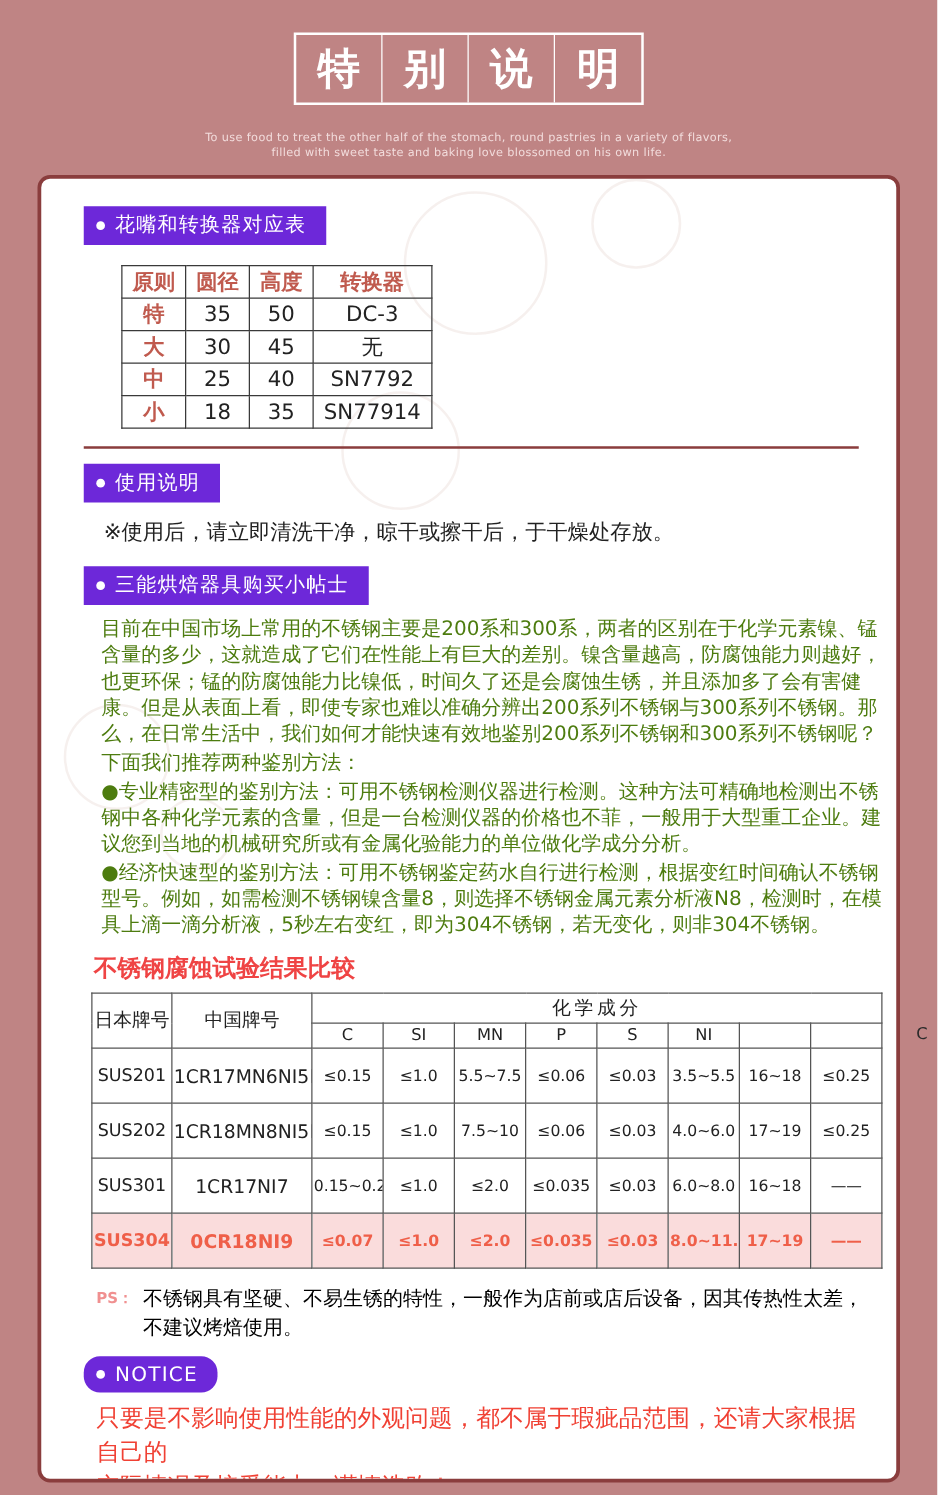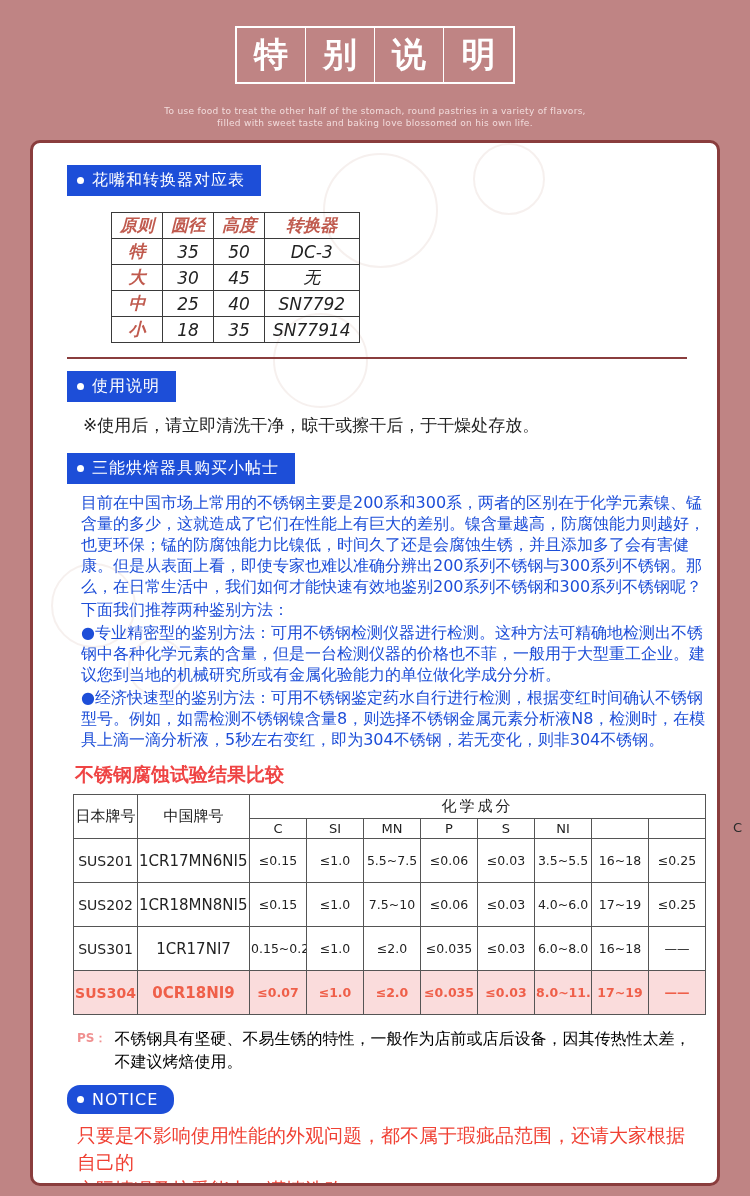--- a/index.html
+++ b/index.html
@@ -17,40 +17,40 @@
   .tagline { margin-top:21px; font-size:9px; line-height:12px; color:#f2dcdc; letter-spacing:.3px; }
 
   
   .panel { position:absolute; left:30px; top:140px; width:690px; height:1046px;
            background:#fff; border:3px solid #8a3d3d; border-radius:10px;
            padding:22px 24px 0 34px; overflow:hidden; }
   .doodle { position:absolute; border:2px solid rgba(200,160,150,0.16); border-radius:50%; z-index:0; }
   .panel > *:not(.doodle) { position:relative; z-index:1; }
 
   
-  .bar { display:flex; width:fit-content; align-items:center; gap:8px; background:#1d4ed8;
+  .bar { display:flex; width:fit-content; align-items:center; gap:8px; background:#6d28d9;
          color:#fff; padding:5px 16px 5px 10px; font-size:16px; letter-spacing:1px; }
   .dot { width:7px; height:7px; border-radius:50%; background:#fff; flex:0 0 auto; }
   .b3 { margin-top:16px;text-align:center; }
   .b4 { margin-top:12px;border-radius:13px; }
 
   
-  .sec1 { display:flex; gap:24px; margin:16px 0 0 44px;font-style:italic; }
+  .sec1 { display:flex; gap:24px; margin:16px 0 0 30px; }
   table.t1 { border-collapse:collapse; }
   .t1 th,.t1 td { border:1px solid #3a3a3a; text-align:center; font-size:17px;
                   height:22px; padding:1px 8px; color:#222; }
   .t1 th { color:#c05a4e; font-weight:bold; }
   .t1 td.lbl { color:#c05a4e; font-weight:bold; }
   .note { font-size:17px; line-height:27px; color:#222; white-space:pre-line; padding-top:2px; }
 
   .divider { height:2px; background:#8a3d3d; margin:14px 6px 12px 0; }
 
   .usage { font-size:17px; color:#222; margin:12px 0 14px 16px; }
 
-  .paras { margin:8px 0 0 14px; width:636px; font-size:16px; line-height:21px; color:#1d4ed8; }
+  .paras { margin:8px 0 0 14px; width:636px; font-size:16px; line-height:21px; color:#4d7c0f; }
   .paras p { margin-bottom:2px; }
 
   .red-head { color:#ef4444; font-size:19px; font-weight:bold; margin:12px 0 6px 8px; }
 
   
   table.t2 { border-collapse:collapse; table-layout:fixed; margin-left:6px; width:632px; }
   .t2 th,.t2 td { border:1px solid #555; text-align:center; font-size:12.5px; color:#222;
                   padding:0 1px; font-weight:normal; overflow:hidden; }
   .t2 tr.h1 th { height:24px; font-size:15px; }
   .t2 tr.h1 th.chem { letter-spacing:3px; }

